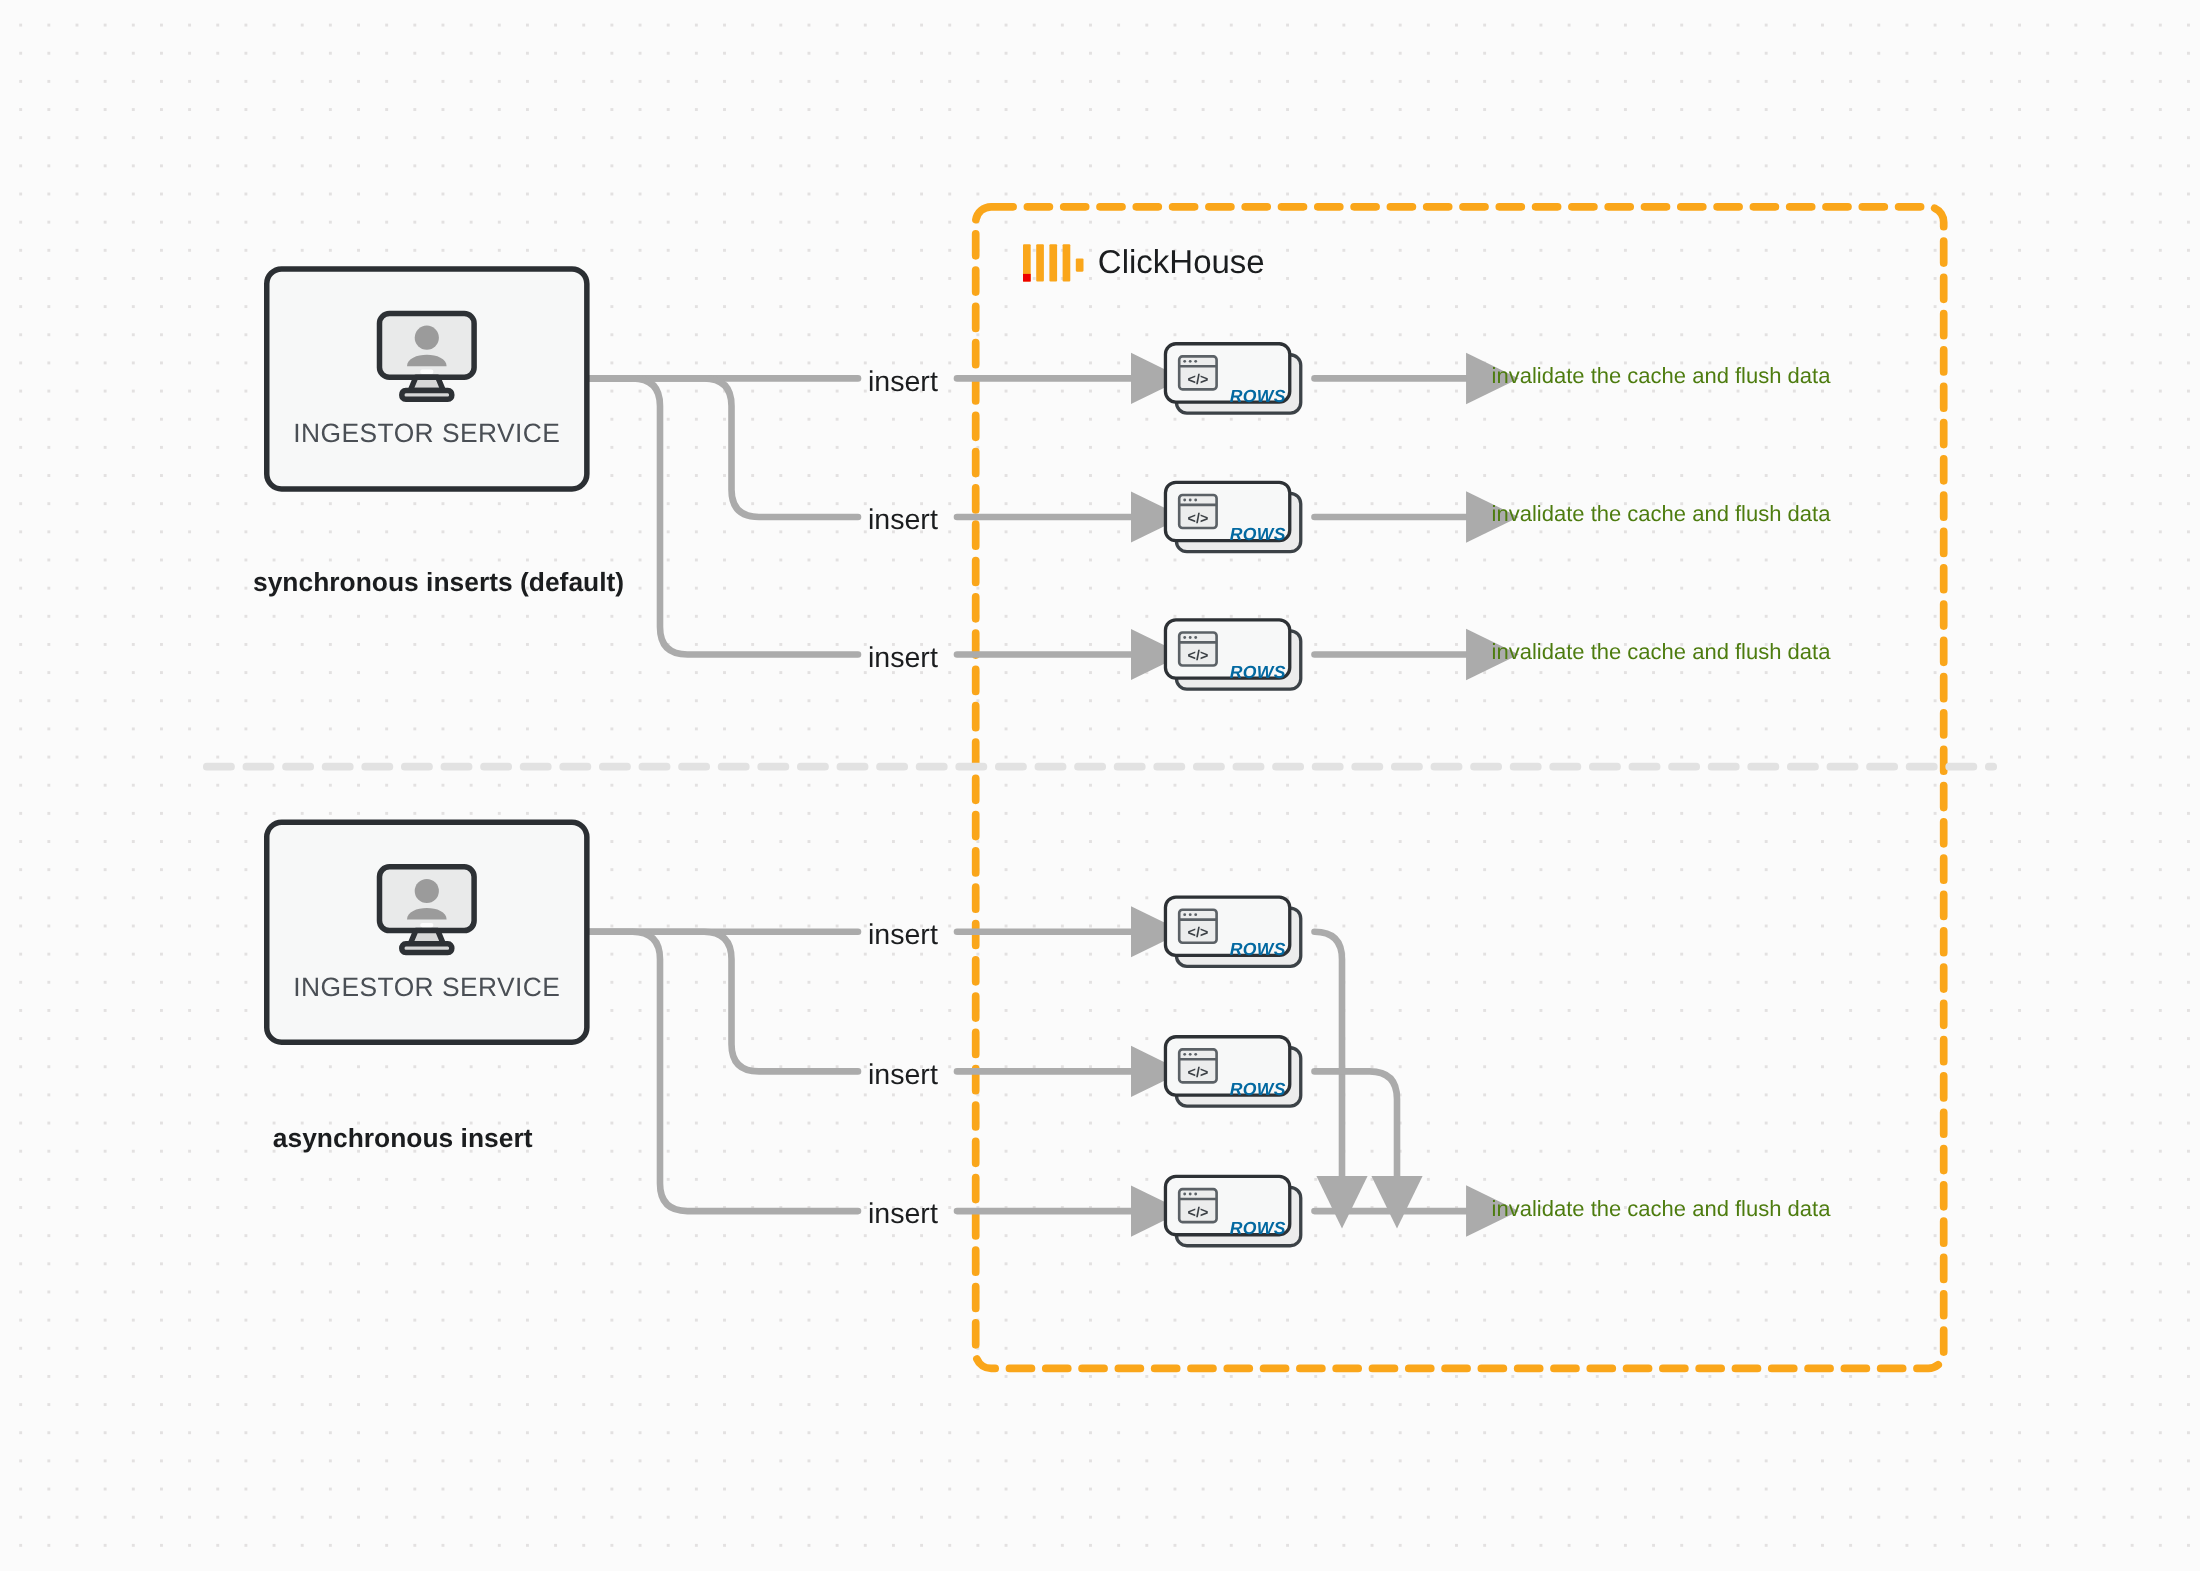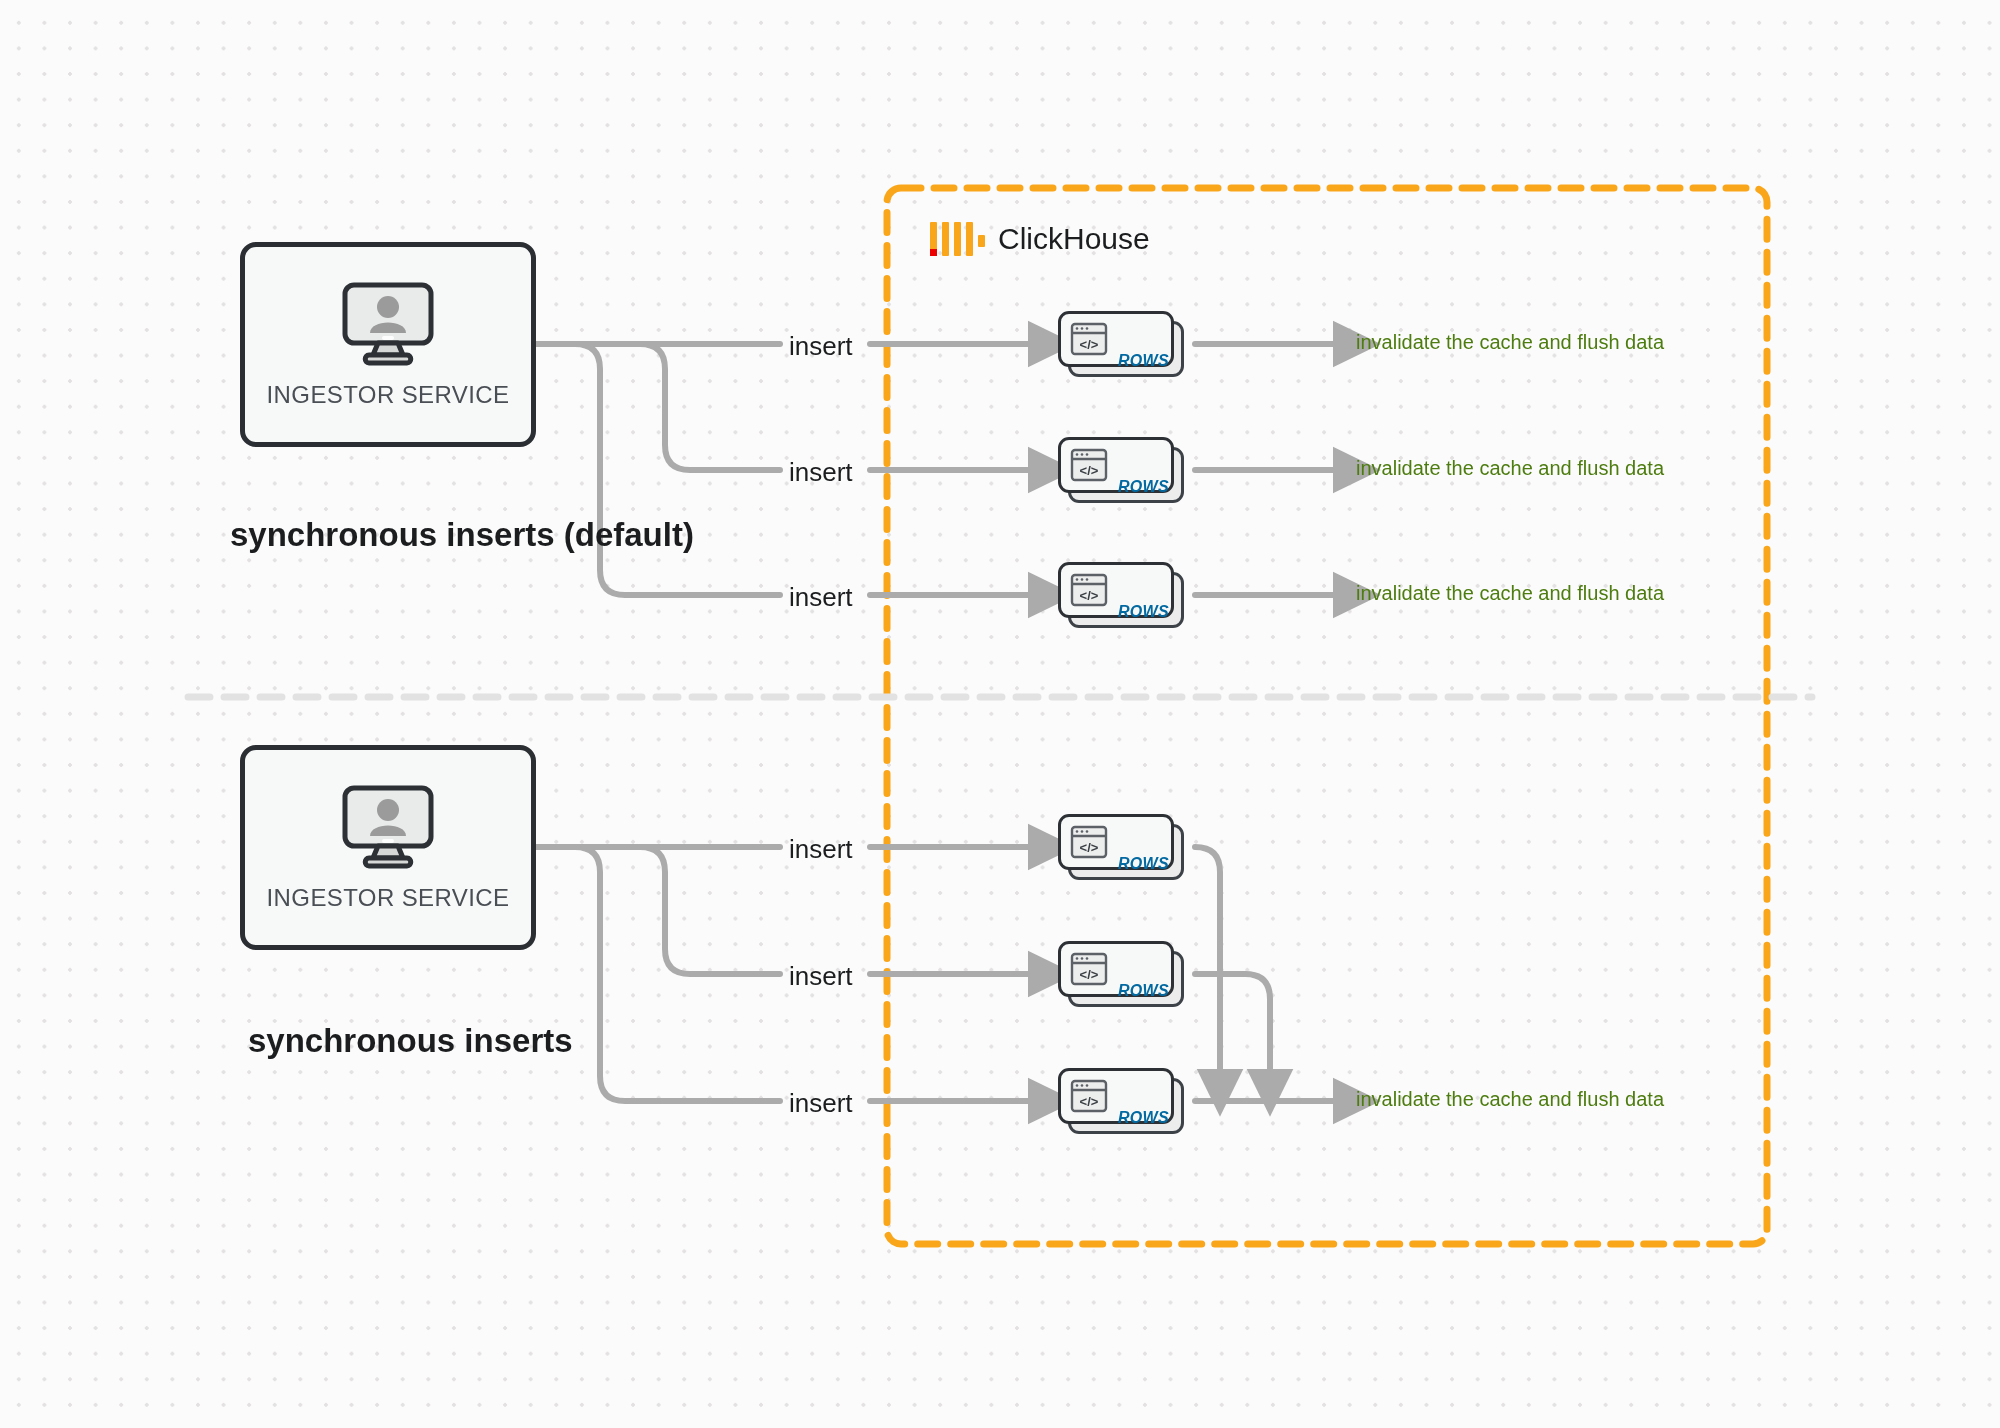--- a/index.html
+++ b/index.html
@@ -30,21 +30,21 @@
   .service-label{
     font-size:24px;color:#4a4f55;letter-spacing:.4px;
     margin-top:14px;
     white-space:nowrap;
   }
   .monitor{width:98px;height:86px;}
 
   
   .section-caption{
     position:absolute;
-    font-size:33px;font-weight:bold;color:#1b1d1f;
+    font-size:24px;font-weight:bold;color:#1b1d1f;
     white-space:nowrap;
   }
 
   
   .ch-logo{position:absolute;display:flex;align-items:center;}
   .ch-logo-mark{position:relative;width:46px;height:34px;margin-right:22px;}
   .ch-bar{position:absolute;top:0;width:7px;height:34px;background:#faa61a;border-radius:1px;}
   .ch-bar.b1{left:0;}
   .ch-bar.b2{left:12px;}
   .ch-bar.b3{left:24px;}
@@ -208,21 +208,21 @@
     <svg class="monitor" viewBox="0 0 98 86">
       <rect x="6" y="4" width="86" height="58" rx="9" fill="#e9eaea" stroke="#2d3135" stroke-width="5"></rect>
       <circle cx="49" cy="26" r="11" fill="#9b9b9b"></circle>
       <path d="M31 52 C31 38 67 38 67 52 Z" fill="#9b9b9b"></path>
       <rect x="43" y="55" width="12" height="4" rx="2" fill="#fdfdfd"></rect>
       <path d="M39 62 L59 62 L64 74 L34 74 Z" fill="#d6d7d7" stroke="#2d3135" stroke-width="5" stroke-linejoin="round"></path>
       <path d="M30 74 L68 74 C73 74 73 82 68 82 L30 82 C25 82 25 74 30 74 Z" fill="#d6d7d7" stroke="#2d3135" stroke-width="5" stroke-linejoin="round"></path>
     </svg>
     <div class="service-label">INGESTOR SERVICE</div>
   </div>
-  <div class="section-caption" style="left:248px;top:1022px;">synchronous inserts</div>
+  <div class="section-caption" style="left:248px;top:1022px;">asynchronous insert</div>
 
   <div class="edge-label" style="left:789px;top:834px;">insert</div>
   <div class="edge-label" style="left:789px;top:961px;">insert</div>
   <div class="edge-label" style="left:789px;top:1088px;">insert</div>
 
   <div class="rows-card" style="left:1058px;top:814px;">
     <div class="rows-shadow"></div>
     <div class="rows-front">
       <svg class="rows-icon" viewBox="0 0 38 34">
         <rect x="2" y="2" width="34" height="30" rx="3" fill="#eceded" stroke="#5b6166" stroke-width="2.4"></rect>

